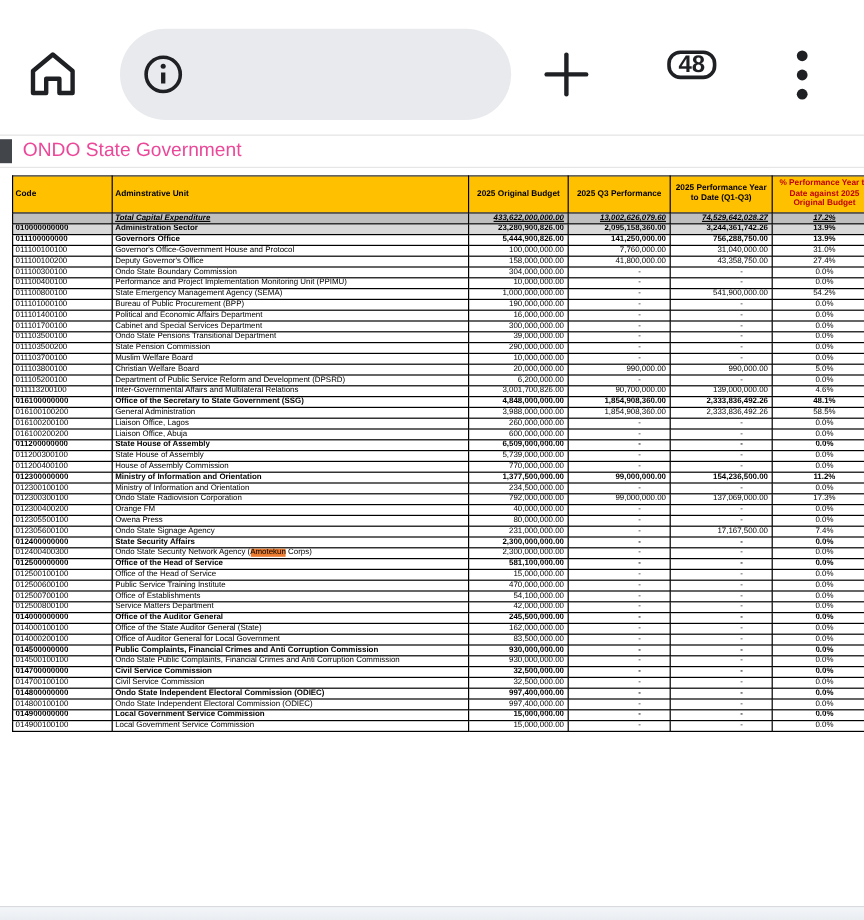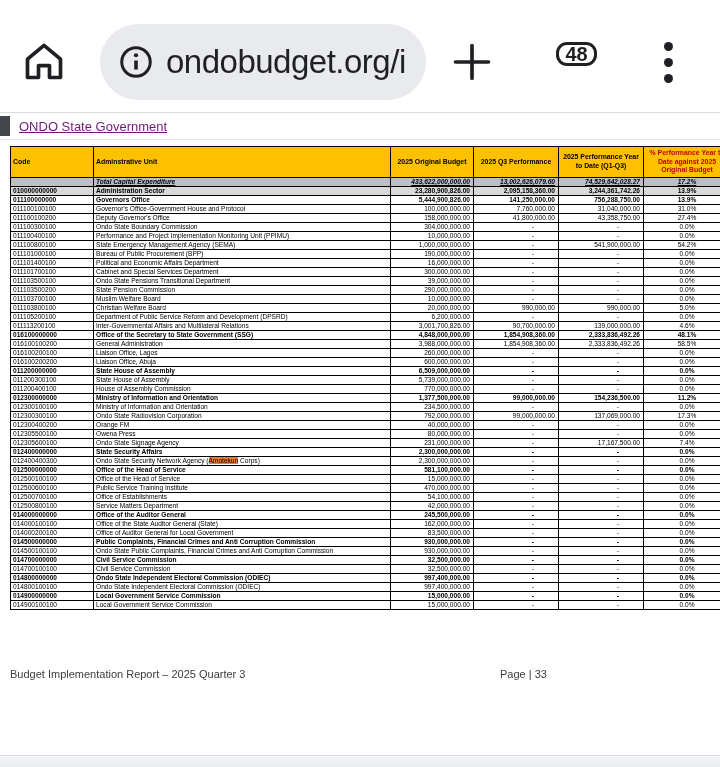--- a/index.html
+++ b/index.html
@@ -21,21 +21,21 @@
              align-items:center; justify-content:center; }
   .tab-count { font-size:20px; font-weight:bold; color:#1f2023; }
   .kebab { position:absolute; left:662px; top:42px; width:12px; height:42px; }
   .kebab i { display:block; width:9px; height:9px; border-radius:50%;
              background:#1f2023; margin:0 auto 7px auto; }
 
   
   .sitebar { height:28px; border-top:1px solid #dcdcdc; border-bottom:1px solid #e6e6e6;
              display:flex; align-items:center; background:#fff; }
   .sitebar .sq { width:10px; height:20px; background:#42464b; }
-  .sitebar .lbl { margin-left:9px; font-size:13px; color:#701a75;text-decoration:underline; }
+  .sitebar .lbl { margin-left:9px; font-size:16px; color:#ec4899; }
 
   
   .doc { position:relative; height:614px; padding-left:10px; }
   .doc-title { padding-top:15px; font-size:13px; font-weight:bold; color:#101010; }
   .doc-sub { margin-top:13px; font-size:7.4px; font-weight:bold; color:#1a1a1a; }
 
   .tbl-clip { margin-top:6px; width:710px; overflow:hidden; }
   table { border-collapse:collapse; table-layout:fixed; width:720px;
           font-size:6.6px; color:#000; }
   col.c0{width:83px;} col.c1{width:297px;} col.c2{width:83px;}
@@ -75,21 +75,20 @@
 <div class="chrome">
   <svg class="home-btn" viewBox="0 0 24 24" fill="none" stroke="#1f2023" stroke-width="2" stroke-linejoin="round">
     <path d="M3 11 L12 3.5 L21 11 V21 H15 V14.5 H9 V21 H3 Z"></path>
   </svg>
   <div class="url-pill">
     <svg class="info-ic" viewBox="0 0 24 24" fill="none" stroke="#1f2023" stroke-width="2">
       <circle cx="12" cy="12" r="9.5"></circle>
       <line x1="12" y1="11" x2="12" y2="17" stroke-width="2.4"></line>
       <circle cx="12" cy="7.5" r="1.4" fill="#1f2023" stroke="none"></circle>
     </svg>
-    <span class="url-text">ondobudget.org/i</span>
   </div>
   <svg class="plus-btn" viewBox="0 0 24 24" stroke="#1f2023" stroke-width="2" stroke-linecap="round">
     <line x1="12" y1="3" x2="12" y2="21"></line>
       <line x1="3" y1="12" x2="21" y2="12"></line>
   </svg>
   <div class="tab-btn">
     <span class="tab-count">48</span>
   </div>
   <div class="kebab">
       <i></i>
@@ -507,19 +506,15 @@
             <td class="unit">Local Government Service Commission</td>
             <td class="num">15,000,000.00</td>
             <td class="num dash">-</td>
             <td class="num dash">-</td>
             <td class="pct">0.0%</td>
           </tr>
         </tbody>
     </table>
   </div>
 
-  <div class="doc-footer">
-    <span>Budget Implementation Report – 2025 Quarter 3</span>
-    <span class="pg">Page | 33</span>
-  </div>
 </div>
 
 <div class="bottom-strip"></div>
 
 </body></html>

